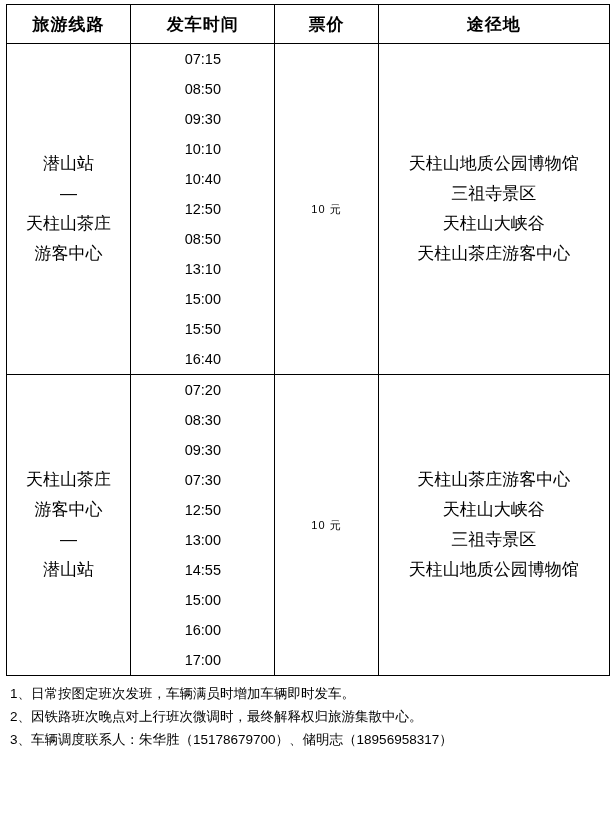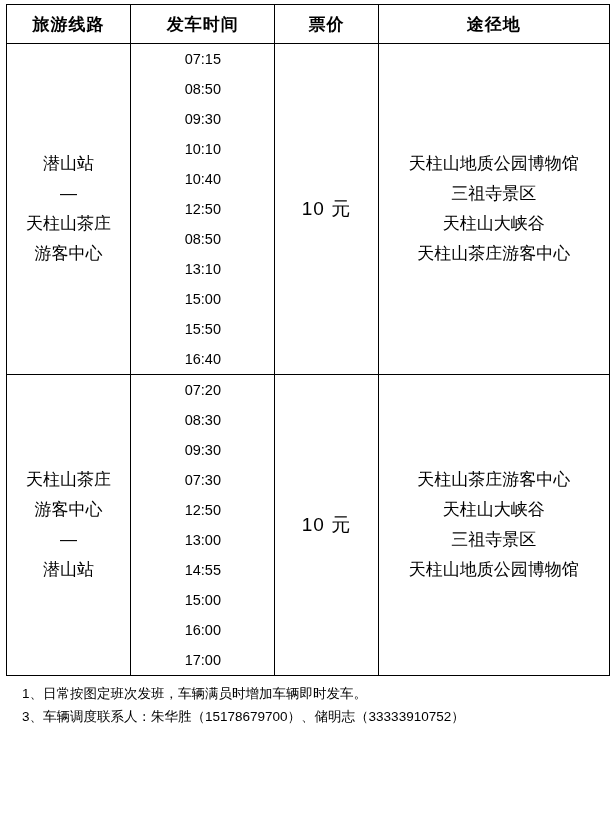--- a/index.html
+++ b/index.html
@@ -55,28 +55,28 @@
   .times-cell {
     font-size: 14.5px;
     line-height: 1;
     padding: 6px 0 6px 0;
   }
   .times-cell .t {
     height: 30px;
     line-height: 30px;
   }
   .fare-cell {
-    font-size: 19px;
+    font-size: 11px;
     letter-spacing: 1px;
   }
   .dash {
     letter-spacing: 0;
   }
   .notes {
-    margin: 6px 8px 0 22px;
+    margin: 6px 8px 0 10px;
     font-size: 13.5px;
     line-height: 23px;
   }
   .notes div {
     white-space: nowrap;
   }
 </style>
 </head>
 <body>
 
@@ -151,16 +151,17 @@
           <div>天柱山大峡谷</div>
           <div>三祖寺景区</div>
           <div>天柱山地质公园博物馆</div>
         </td>
       </tr>
     </tbody>
   </table>
 
   <div class="notes">
     <div>1、日常按图定班次发班，车辆满员时增加车辆即时发车。</div>
-    <div>3、车辆调度联系人：朱华胜（15178679700）、储明志（33333910752）</div>
+    <div>2、因铁路班次晚点对上行班次微调时，最终解释权归旅游集散中心。</div>
+    <div>3、车辆调度联系人：朱华胜（15178679700）、储明志（18956958317）</div>
   </div>
 
 </div>
 
 </body></html>

